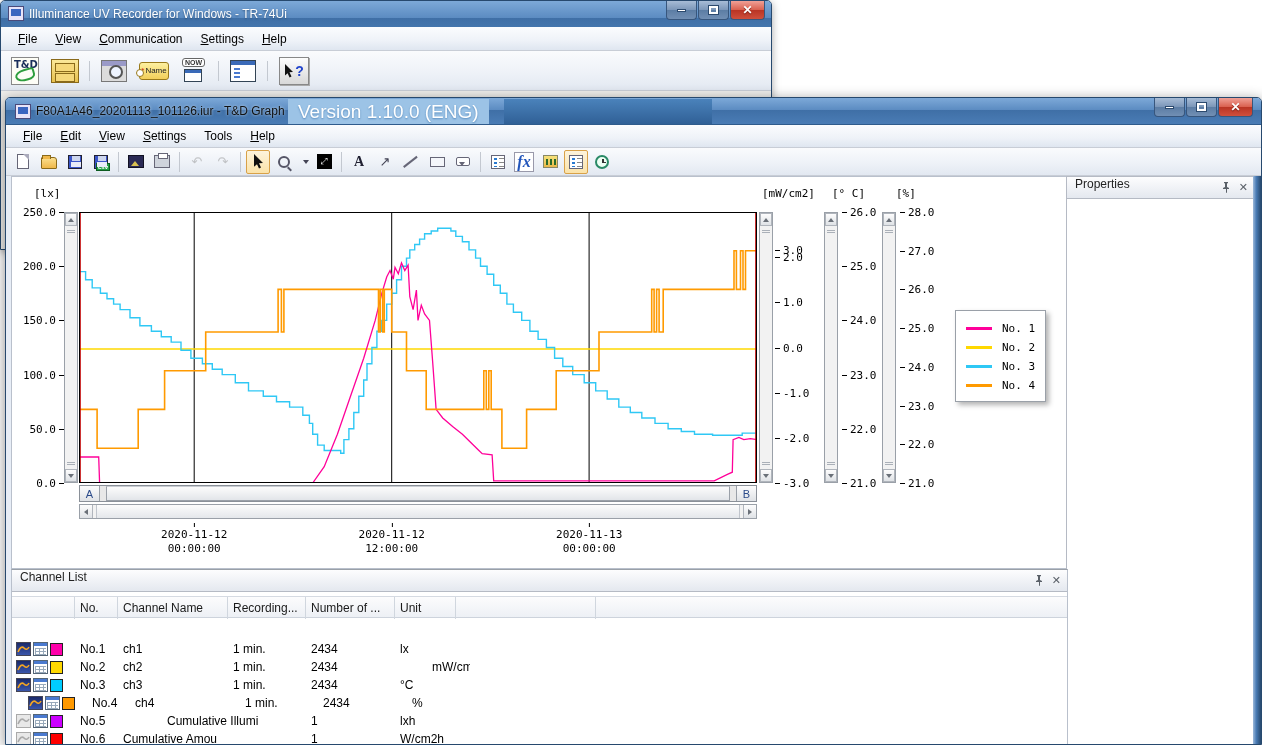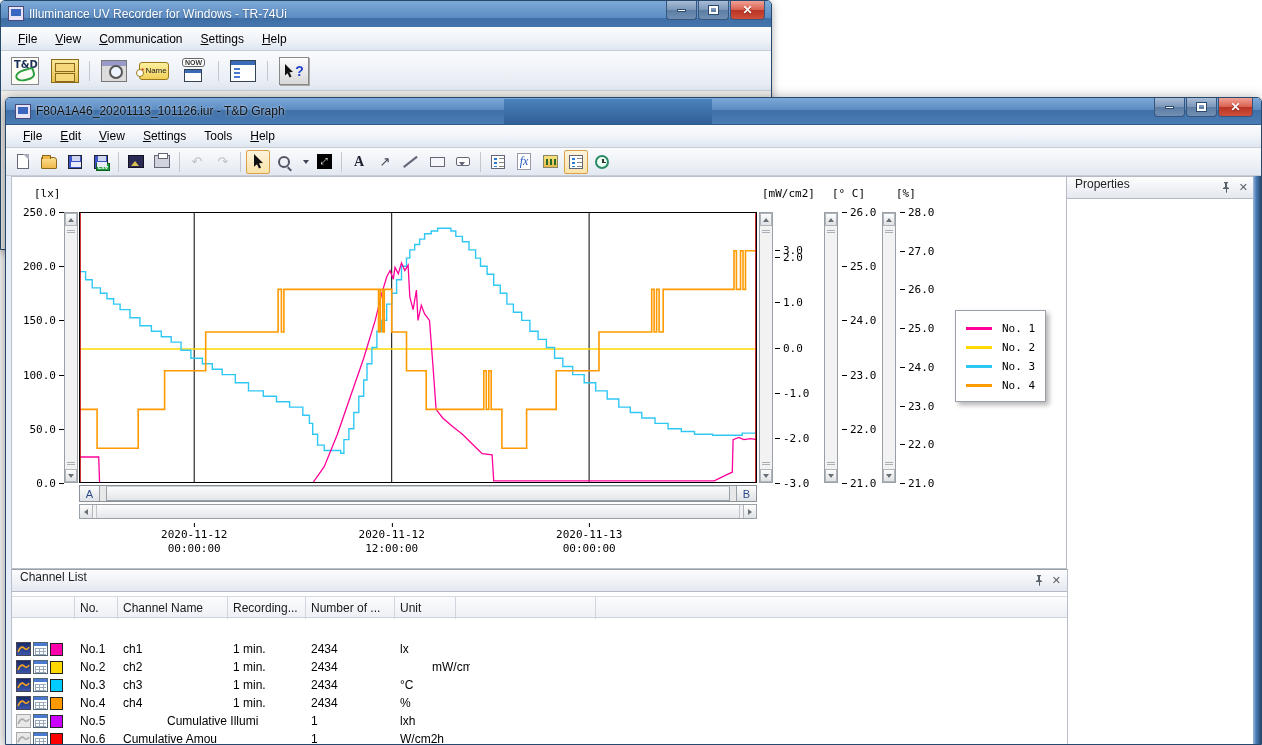--- a/index.html
+++ b/index.html
@@ -103,21 +103,21 @@
   .i-line{width:14px;height:14px;position:relative;}
   .i-line::before{content:"";position:absolute;left:0;bottom:1px;width:17px;height:1.5px;background:#667;transform:rotate(-38deg);transform-origin:left bottom;}
   .i-rect{width:15px;height:10px;border:1px solid #667;background:#f4f6fa;}
   .i-balloon{width:14px;height:9px;border:1px solid #667;border-radius:2px;background:#fff;position:relative;}
   .i-balloon::after{content:"";position:absolute;left:2px;bottom:-4px;border:3px solid transparent;border-top:4px solid #667;}
   .i-list{width:14px;height:14px;border:1px solid #667;background:#fff;position:relative;}
   .i-list::before{content:"";position:absolute;left:2px;top:2px;width:3px;height:9px;background:
      repeating-linear-gradient(180deg,#2a7ad0 0 2px,transparent 2px 4px);}
   .i-list::after{content:"";position:absolute;left:7px;top:2px;width:5px;height:9px;background:
      repeating-linear-gradient(180deg,#888 0 1px,transparent 1px 4px);}
-  .i-fx{font-size:12px;font-style:italic;font-weight:normal;color:#2255bb;font-family:"Liberation Serif",serif;border:1px solid #99a;background:#fff;padding:0 2px;}
+  .i-fx{font-size:16px;font-style:italic;font-weight:bold;color:#2255bb;font-family:"Liberation Serif",serif;border:1px solid #99a;background:#fff;padding:0 2px;}
   .i-graphedit{width:15px;height:13px;background:linear-gradient(180deg,#f6e27a,#e8b94a);border:1px solid #886;position:relative;}
   .i-graphedit::before{content:"";position:absolute;left:2px;bottom:2px;width:10px;height:6px;background:
      repeating-linear-gradient(90deg,#2a6a2a 0 2px,transparent 2px 4px);}
   .i-clock{width:14px;height:14px;border:2px solid #2a8a66;border-radius:50%;position:relative;background:#eefff4;}
   .i-clock::before{content:"";position:absolute;left:5px;top:2px;width:1.5px;height:4px;background:#333;}
   .i-clock::after{content:"";position:absolute;left:5px;top:5px;width:4px;height:1.5px;background:#333;}
   
   .graph-doc{position:absolute;left:5px;top:0;width:1057px;height:393px;background:#fff;border:1px solid #b9c0cc;}
   .axis-title{position:absolute;top:10px;font-family:"DejaVu Sans Mono",monospace;font-size:11px;white-space:nowrap;}
   .vticks{position:absolute;width:52px;}
@@ -250,20 +250,21 @@
         </div>
     </div>
   </div>
 
   <div class="win-fg">
     <div class="titlebar">
       <span class="app-ico" style="left:9px;top:6px;">
           <i></i>
         </span>
       <span class="title-text">F80A1A46_20201113_101126.iur - T&amp;D Graph</span>
+      <span class="ver-band">Version 1.10.0 (ENG)</span>
       <span class="ver-band2"></span>
       <div class="cap-btns" style="right:8px;">
         <div class="cap-btn">
             <span class="glyph-min"></span>
           </div>
         <div class="cap-btn">
             <span class="glyph-max"></span>
           </div>
         <div class="cap-btn close">
             <span class="glyph-x">✕</span>
@@ -663,21 +664,21 @@
                   </svg>
                 </span>
                 <span class="ticon" style="left: 21px; top: 1px;"></span>
                 <span class="swatch" style="left: 38px; top: 2px; background: rgb(0, 204, 255);"></span>
                 <span class="ccell" style="left: 68px; width: 40px;">No.3</span>
                 <span class="ccell" style="left: 111px; width: 104px;">ch3</span>
                 <span class="ccell" style="left: 221px; width: 72px;">1 min.</span>
                 <span class="ccell" style="left: 299px; width: 84px;">2434</span>
                 <span class="ccell" style="left: 388px; width: 70px;">°C</span>
               </div>
-              <div class="chan-row" style="top: 103px;">
+              <div class="chan-row" style="top: 103px; margin-left: 12px;">
                 <span class="gicon" style="left: 4px; top: 1px;">
                   <svg width="13" height="12" viewBox="0 0 13 12">
                     <path d="M1 9 Q4 2 7 5 T12 4" fill="none" stroke="#f5a623" stroke-width="1.6"></path>
                   </svg>
                 </span>
                 <span class="ticon" style="left: 21px; top: 1px;"></span>
                 <span class="swatch" style="left: 38px; top: 2px; background: rgb(255, 153, 0);"></span>
                 <span class="ccell" style="left: 68px; width: 40px;">No.4</span>
                 <span class="ccell" style="left: 111px; width: 104px;">ch4</span>
                 <span class="ccell" style="left: 221px; width: 72px;">1 min.</span>

